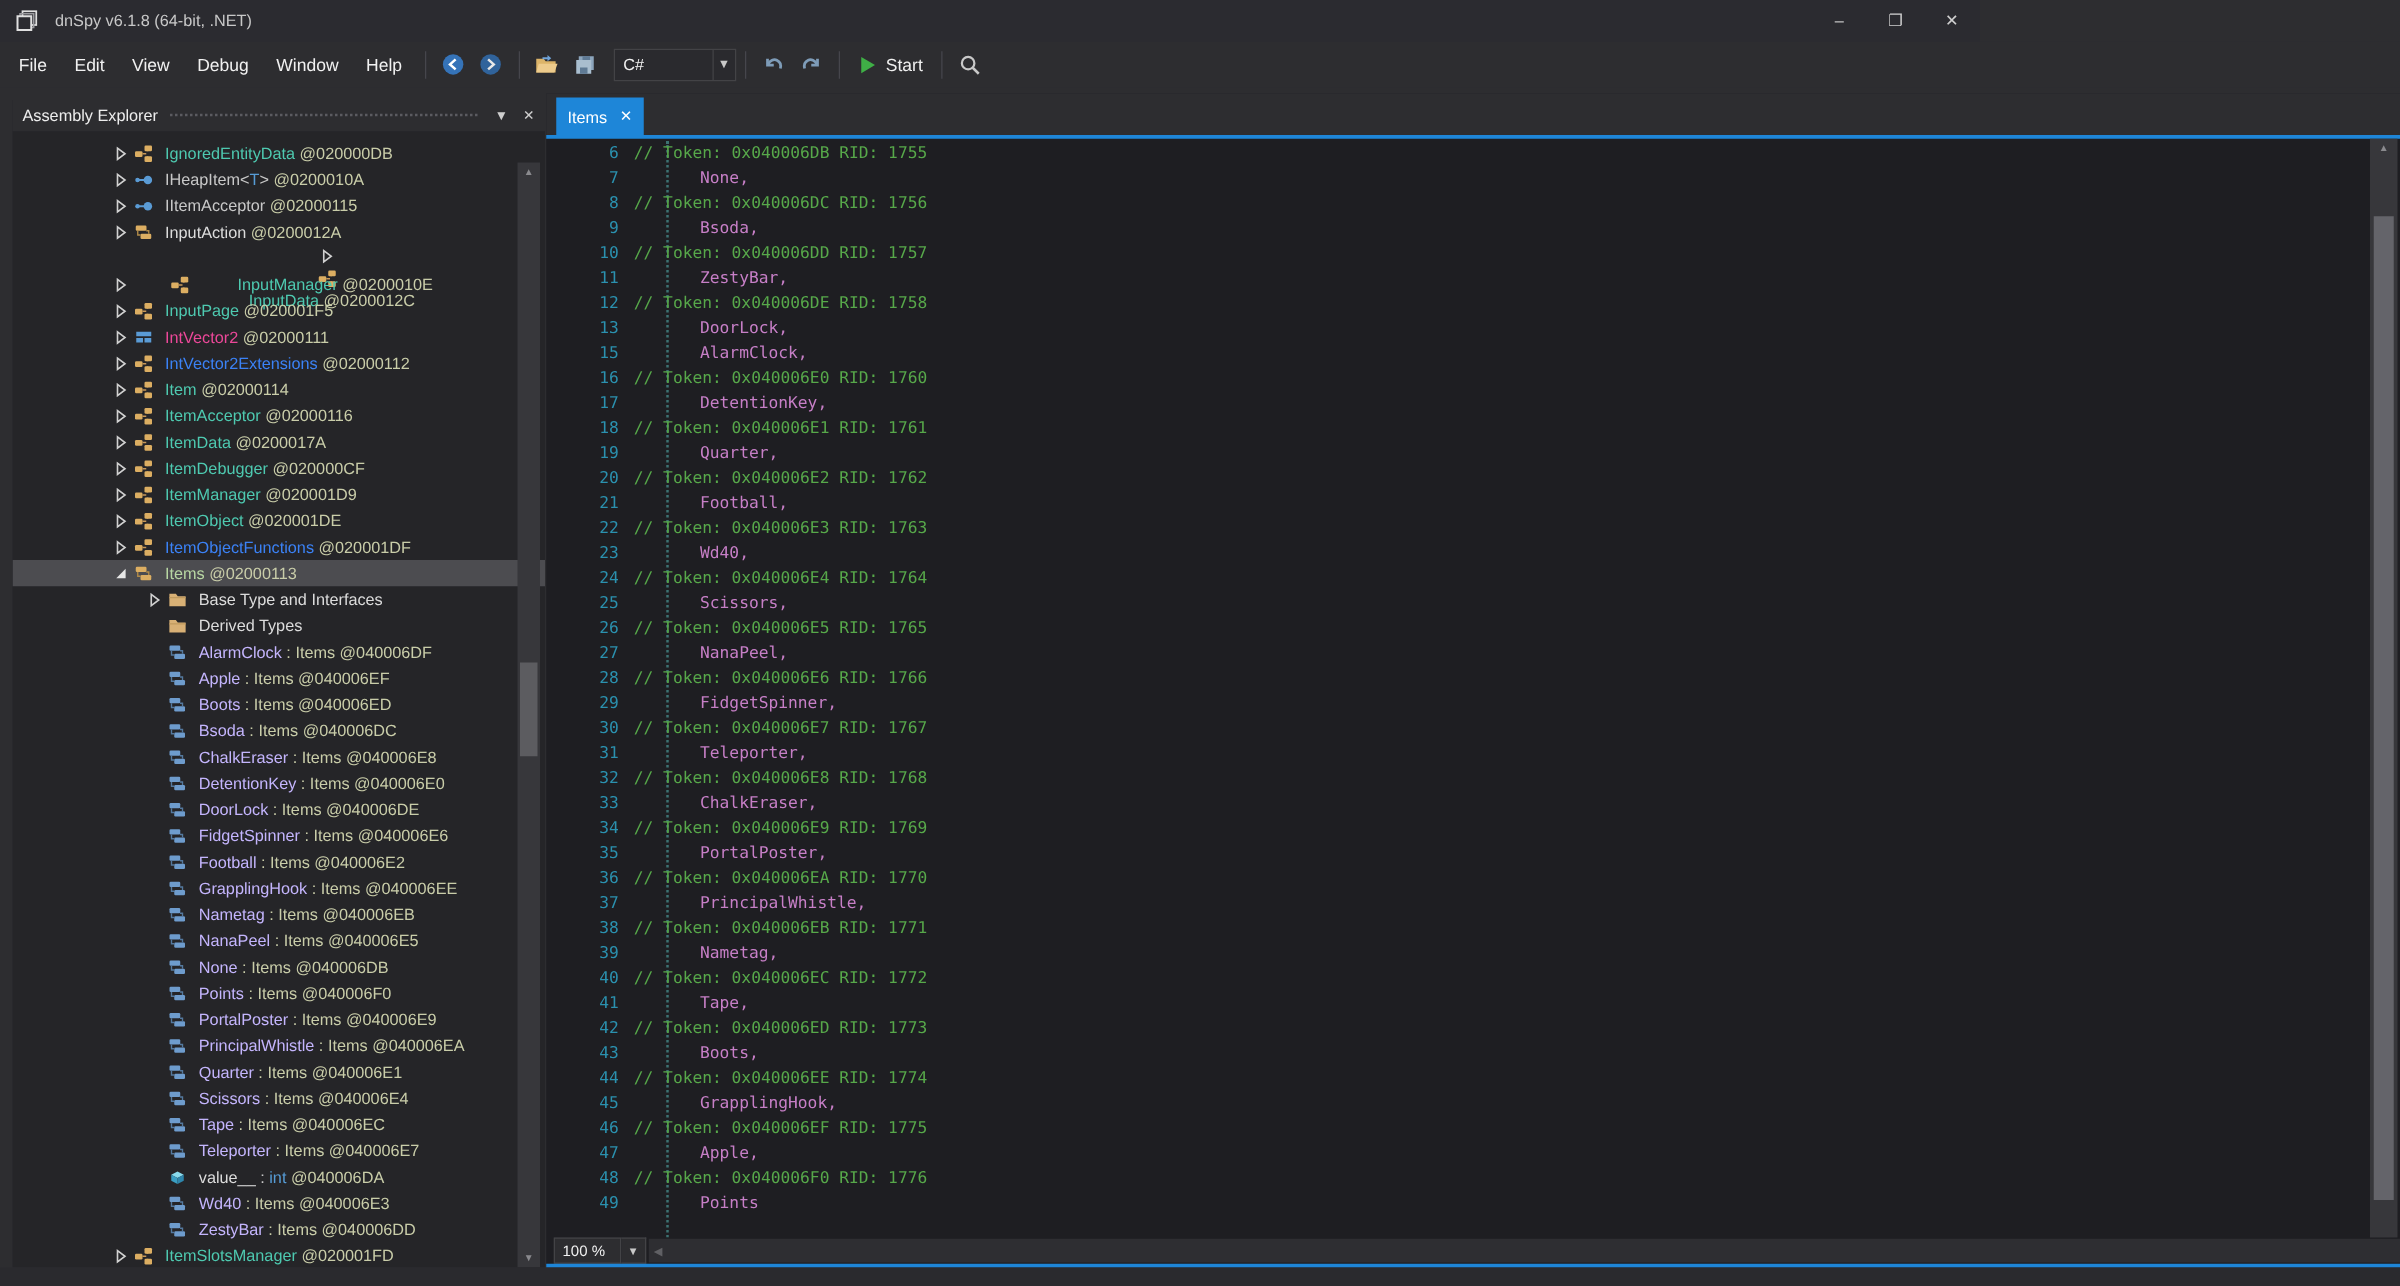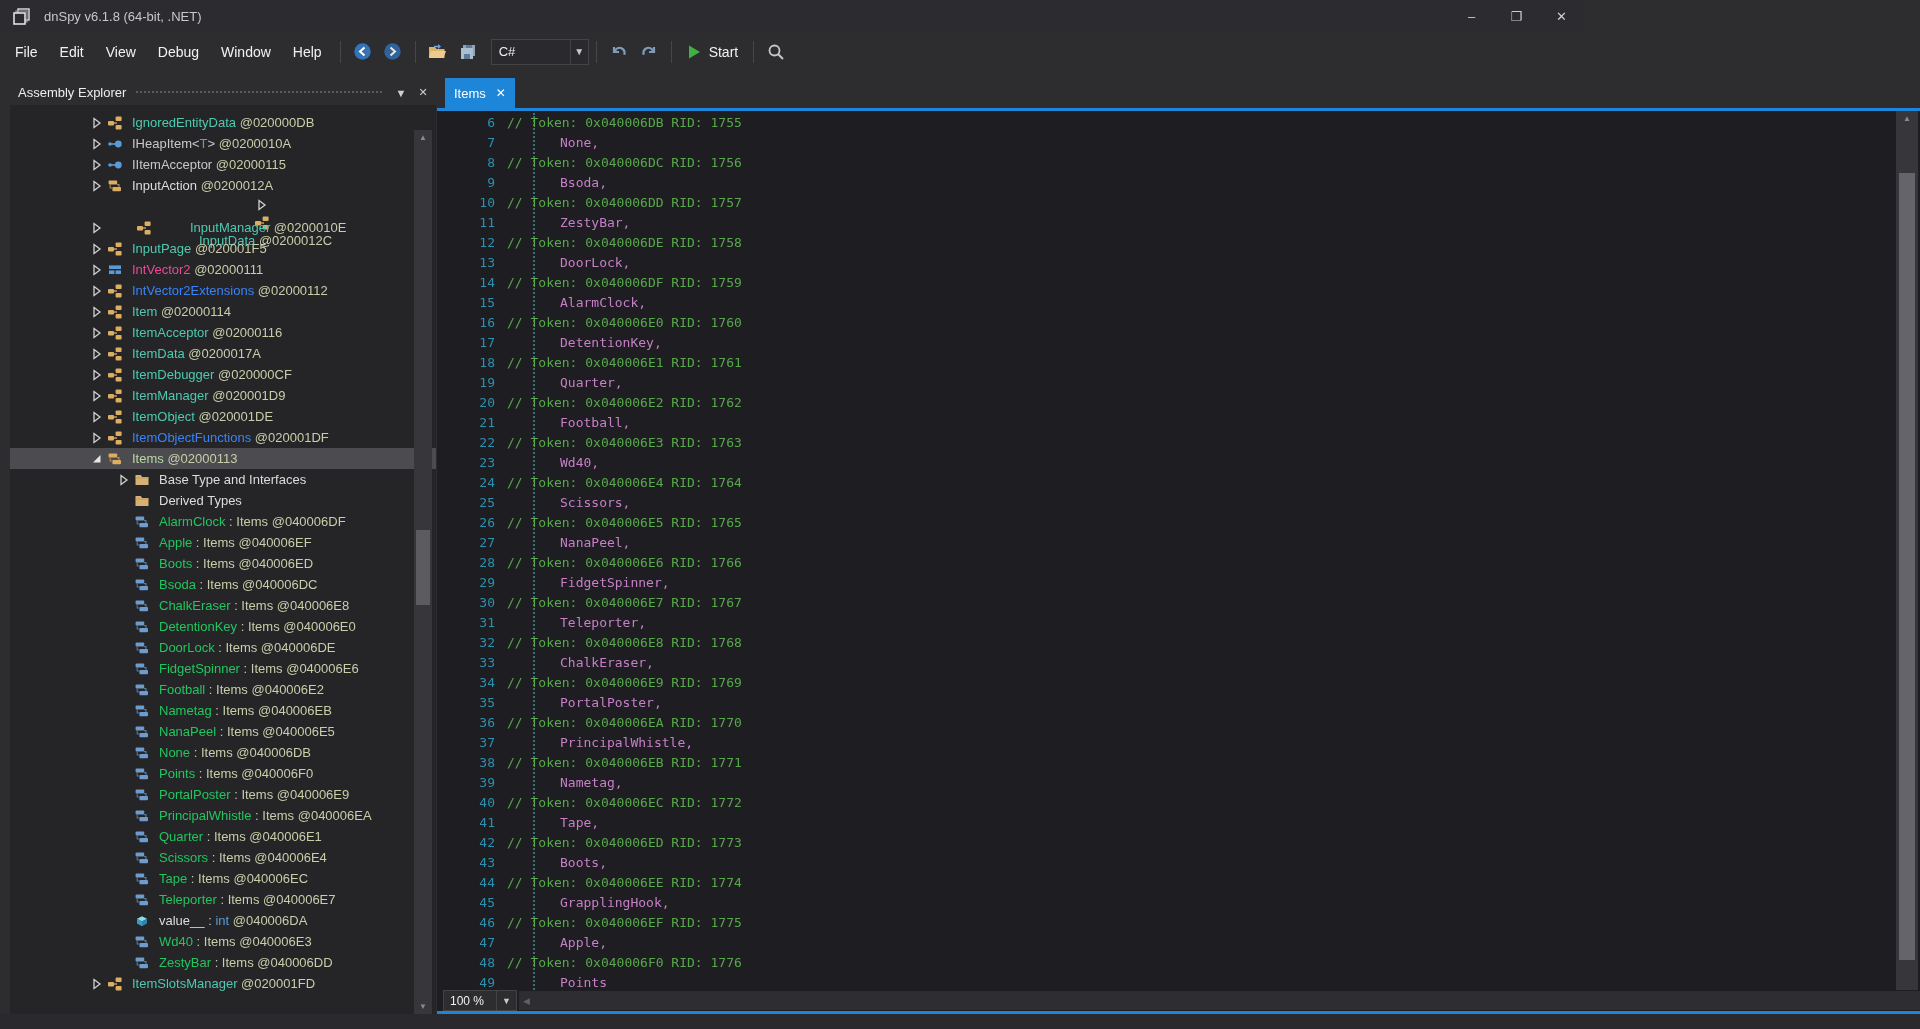--- a/index.html
+++ b/index.html
@@ -38,21 +38,21 @@
             color:#CFCFCF;font-size:11px;margin-right:4px;}
   #tree{position:absolute;left:0;top:25px;width:100%;bottom:0;overflow:hidden;}
   #tree-rows{position:absolute;left:0;top:7px;width:100%;}
   .trow{height:21px;display:flex;align-items:center;font-size:13px;white-space:nowrap;}
   .trow.sel{background:#4C4C50;}
   .texp{width:17px;height:16px;display:flex;align-items:center;justify-content:center;flex:0 0 17px;}
   .ticon{width:20px;height:16px;display:flex;align-items:center;justify-content:center;flex:0 0 20px;}
   .tlabel{margin-left:7px;}
   .seg-teal{color:#4EC9B0;} .seg-dimteal{color:#3b82f6;} .seg-green{color:#ec4899;}
   .seg-gray{color:#C8C8C8;} .seg-blue{color:#569CD6;} .seg-white{color:#DCDCDC;}
-  .seg-purple{color:#22c55e;} .seg-addr{color:#C9CDA9;} .seg-palegreen{color:#B8D7A3;}
+  .seg-purple{color:#c4b5fd;} .seg-addr{color:#C9CDA9;} .seg-palegreen{color:#B8D7A3;}
   
   #tree-scroll{position:absolute;right:4px;top:25px;bottom:0;width:18px;background:#37373B;}
   .scroll-arrow{position:absolute;left:0;width:100%;height:15px;display:flex;align-items:center;
                 justify-content:center;color:#8A8A8E;font-size:8px;}
   #tree-thumb{position:absolute;left:2px;width:14px;top:400px;height:75px;background:#5C5C60;}
 
   
   #editor{left:437px;top:75px;right:0;width:1483px;height:939px;background:#1E1E22;}
   #tabstrip{position:absolute;left:0;top:0;width:100%;height:33px;background:#2D2D30;}
   #tab-items{position:absolute;left:8px;top:3px;height:30px;background:#1E86D8;display:flex;
@@ -579,20 +579,31 @@
         </div>
         <div class="trow" style="padding-left: 105px;">
           <span class="texp"></span>
           <span class="ticon">
             <svg width="16" height="16" viewBox="0 0 16 16">
               <rect x="1.6" y="2.4" width="8.6" height="4.2" rx="1" fill="#6E9CCD"></rect>
               <rect x="5.4" y="9" width="8.6" height="4.2" rx="1" fill="#6E9CCD"></rect>
               <path d="M3.2 6.6 v3.4 h2.2 M12 9 v-2.4 h-2" stroke="#54799E" fill="none" stroke-width="1.1"></path>
             </svg>
           </span>
+          <span class="tlabel"><span class="seg-purple">GrapplingHook</span><span class="seg-addr"> : Items @040006EE</span></span>
+        </div>
+        <div class="trow" style="padding-left: 105px;">
+          <span class="texp"></span>
+          <span class="ticon">
+            <svg width="16" height="16" viewBox="0 0 16 16">
+              <rect x="1.6" y="2.4" width="8.6" height="4.2" rx="1" fill="#6E9CCD"></rect>
+              <rect x="5.4" y="9" width="8.6" height="4.2" rx="1" fill="#6E9CCD"></rect>
+              <path d="M3.2 6.6 v3.4 h2.2 M12 9 v-2.4 h-2" stroke="#54799E" fill="none" stroke-width="1.1"></path>
+            </svg>
+          </span>
           <span class="tlabel"><span class="seg-purple">Nametag</span><span class="seg-addr"> : Items @040006EB</span></span>
         </div>
         <div class="trow" style="padding-left: 105px;">
           <span class="texp"></span>
           <span class="ticon">
             <svg width="16" height="16" viewBox="0 0 16 16">
               <rect x="1.6" y="2.4" width="8.6" height="4.2" rx="1" fill="#6E9CCD"></rect>
               <rect x="5.4" y="9" width="8.6" height="4.2" rx="1" fill="#6E9CCD"></rect>
               <path d="M3.2 6.6 v3.4 h2.2 M12 9 v-2.4 h-2" stroke="#54799E" fill="none" stroke-width="1.1"></path>
             </svg>
@@ -758,21 +769,20 @@
     <div id="indent-guide"></div>
     <div id="code-lines">
         <div class="cline"><span class="lnum">6</span><span class="ltext k-c">// Token: 0x040006DB RID: 1755</span></div>
         <div class="cline"><span class="lnum">7</span><span class="ltext k-m">None,</span></div>
         <div class="cline"><span class="lnum">8</span><span class="ltext k-c">// Token: 0x040006DC RID: 1756</span></div>
         <div class="cline"><span class="lnum">9</span><span class="ltext k-m">Bsoda,</span></div>
         <div class="cline"><span class="lnum">10</span><span class="ltext k-c">// Token: 0x040006DD RID: 1757</span></div>
         <div class="cline"><span class="lnum">11</span><span class="ltext k-m">ZestyBar,</span></div>
         <div class="cline"><span class="lnum">12</span><span class="ltext k-c">// Token: 0x040006DE RID: 1758</span></div>
         <div class="cline"><span class="lnum">13</span><span class="ltext k-m">DoorLock,</span></div>
-        <div class="cline"><span class="lnum">14</span><span class="ltext k-c">// Token: 0x040006DF RID: 1759</span></div>
         <div class="cline"><span class="lnum">15</span><span class="ltext k-m">AlarmClock,</span></div>
         <div class="cline"><span class="lnum">16</span><span class="ltext k-c">// Token: 0x040006E0 RID: 1760</span></div>
         <div class="cline"><span class="lnum">17</span><span class="ltext k-m">DetentionKey,</span></div>
         <div class="cline"><span class="lnum">18</span><span class="ltext k-c">// Token: 0x040006E1 RID: 1761</span></div>
         <div class="cline"><span class="lnum">19</span><span class="ltext k-m">Quarter,</span></div>
         <div class="cline"><span class="lnum">20</span><span class="ltext k-c">// Token: 0x040006E2 RID: 1762</span></div>
         <div class="cline"><span class="lnum">21</span><span class="ltext k-m">Football,</span></div>
         <div class="cline"><span class="lnum">22</span><span class="ltext k-c">// Token: 0x040006E3 RID: 1763</span></div>
         <div class="cline"><span class="lnum">23</span><span class="ltext k-m">Wd40,</span></div>
         <div class="cline"><span class="lnum">24</span><span class="ltext k-c">// Token: 0x040006E4 RID: 1764</span></div>

